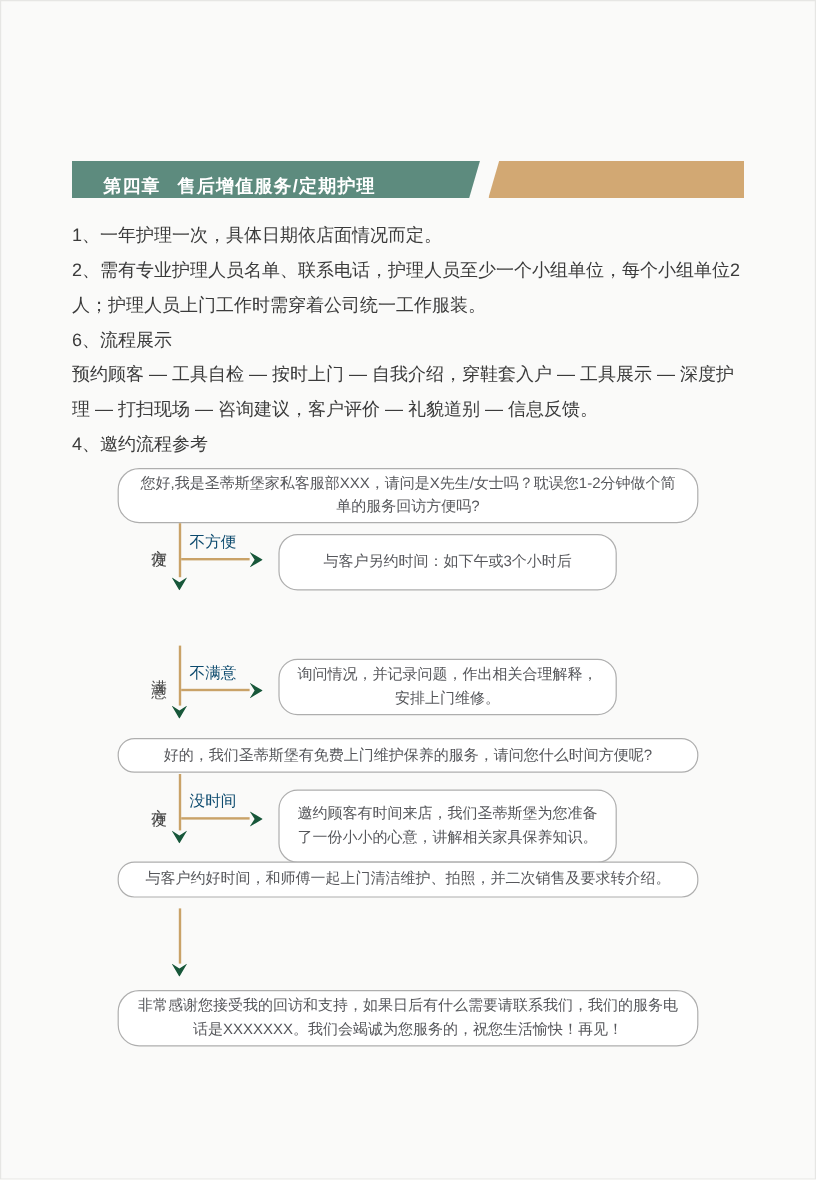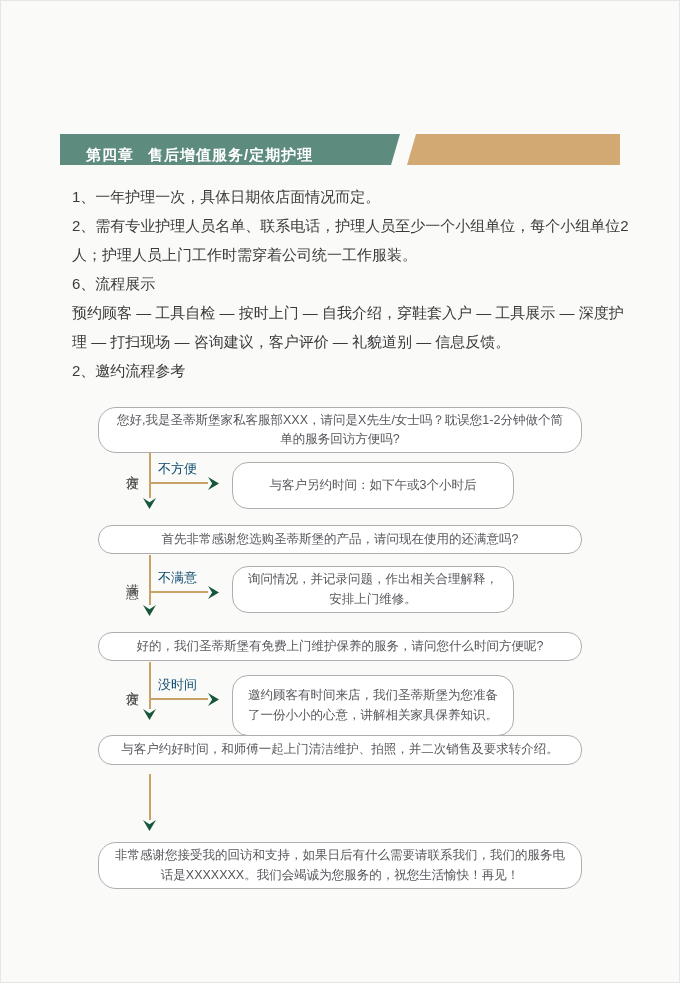--- a/index.html
+++ b/index.html
@@ -16,25 +16,25 @@
     clip-path:polygon(0 0,100% 0,calc(100% - 9px) 100%,0 100%);
     display:flex;align-items:flex-end;padding-left:26px;box-sizing:border-box;
     color:#fff;font-size:15px;font-weight:bold;letter-spacing:1px;
   }
   .banner-green .chap{margin-right:14px;}
   .banner-gold{
     position:absolute;left:347px;top:0;width:213px;height:31px;background:#d2a873;
     clip-path:polygon(9px 0,100% 0,100% 100%,0 100%);
   }
   
-  .intro{position:absolute;left:72px;top:182px;width:562px;color:#3b3b3b;
+  .intro{position:absolute;left:60px;top:182px;width:562px;color:#3b3b3b;
     font-size:15px;line-height:29px;}
   .intro p{margin:0;}
   
-  .flow{position:absolute;left:60px;top:402px;width:560px;height:510px;text-decoration:underline;}
+  .flow{position:absolute;left:60px;top:385px;width:560px;height:510px;text-decoration:underline;}
   .fbox{
     position:absolute;background:#fff;border:1px solid #aeaeae;box-sizing:border-box;
     display:flex;align-items:center;justify-content:center;text-align:center;
     color:#56575b;font-size:12.5px;line-height:1.55;padding:2px 14px;
   }
   .r18{border-radius:18px;} .r14{border-radius:14px;} .r16{border-radius:16px;}
   .vline{position:absolute;width:2px;background:#c9a268;}
   .hline{position:absolute;height:2px;background:#c9a268;}
   .arrow-down{
     position:absolute;width:13px;height:11px;background:#17573a;
@@ -61,42 +61,39 @@
       <span>售后增值服务/定期护理</span>
     </div>
     <div class="banner-gold"></div>
   </div>
 
   <div class="intro">
     <p>1、一年护理一次，具体日期依店面情况而定。</p>
     <p>2、需有专业护理人员名单、联系电话，护理人员至少一个小组单位，每个小组单位2人；护理人员上门工作时需穿着公司统一工作服装。</p>
     <p>6、流程展示</p>
     <p>预约顾客 — 工具自检 — 按时上门 — 自我介绍，穿鞋套入户 — 工具展示 — 深度护理 — 打扫现场 — 咨询建议，客户评价 — 礼貌道别 — 信息反馈。</p>
-    <p>2、邀约流程参考</p>
+    <p>4、邀约流程参考</p>
   </div>
 
   <div class="flow">
 
     <div class="fbox r18" style="left:38px;top:5px;width:484px;height:46px;">
       <span>您好,我是圣蒂斯堡家私客服部XXX，请问是X先生/女士吗？耽误您1-2分钟做个简单的服务回访方便吗?</span>
     </div>
 
     <div class="vline" style="left:89px;top:51px;height:45px;"></div>
     <div class="arrow-down" style="left:83px;top:96px;"></div>
     <div class="vlabel" style="left:64px;top:62px;">方便</div>
     <div class="hline" style="left:91px;top:80px;width:57px;"></div>
     <div class="arrow-right" style="left:148px;top:75px;"></div>
     <div class="hlabel" style="left:98px;top:58px;">不方便</div>
     <div class="fbox r16" style="left:172px;top:60px;width:282px;height:47px;">
       <span>与客户另约时间：如下午或3个小时后</span>
     </div>
 
-    <div class="fbox r14" style="left:38px;top:123px;width:484px;height:29px;">
-      <span>首先非常感谢您选购圣蒂斯堡的产品，请问现在使用的还满意吗?</span>
-    </div>
 
     <div class="vline" style="left:89px;top:153px;height:50px;"></div>
     <div class="arrow-down" style="left:83px;top:203px;"></div>
     <div class="vlabel" style="left:64px;top:171px;">满意</div>
     <div class="hline" style="left:91px;top:189px;width:57px;"></div>
     <div class="arrow-right" style="left:148px;top:184px;"></div>
     <div class="hlabel" style="left:98px;top:167px;">不满意</div>
     <div class="fbox r16" style="left:172px;top:164px;width:282px;height:47px;">
       <span>询问情况，并记录问题，作出相关合理解释，安排上门维修。</span>
     </div>

